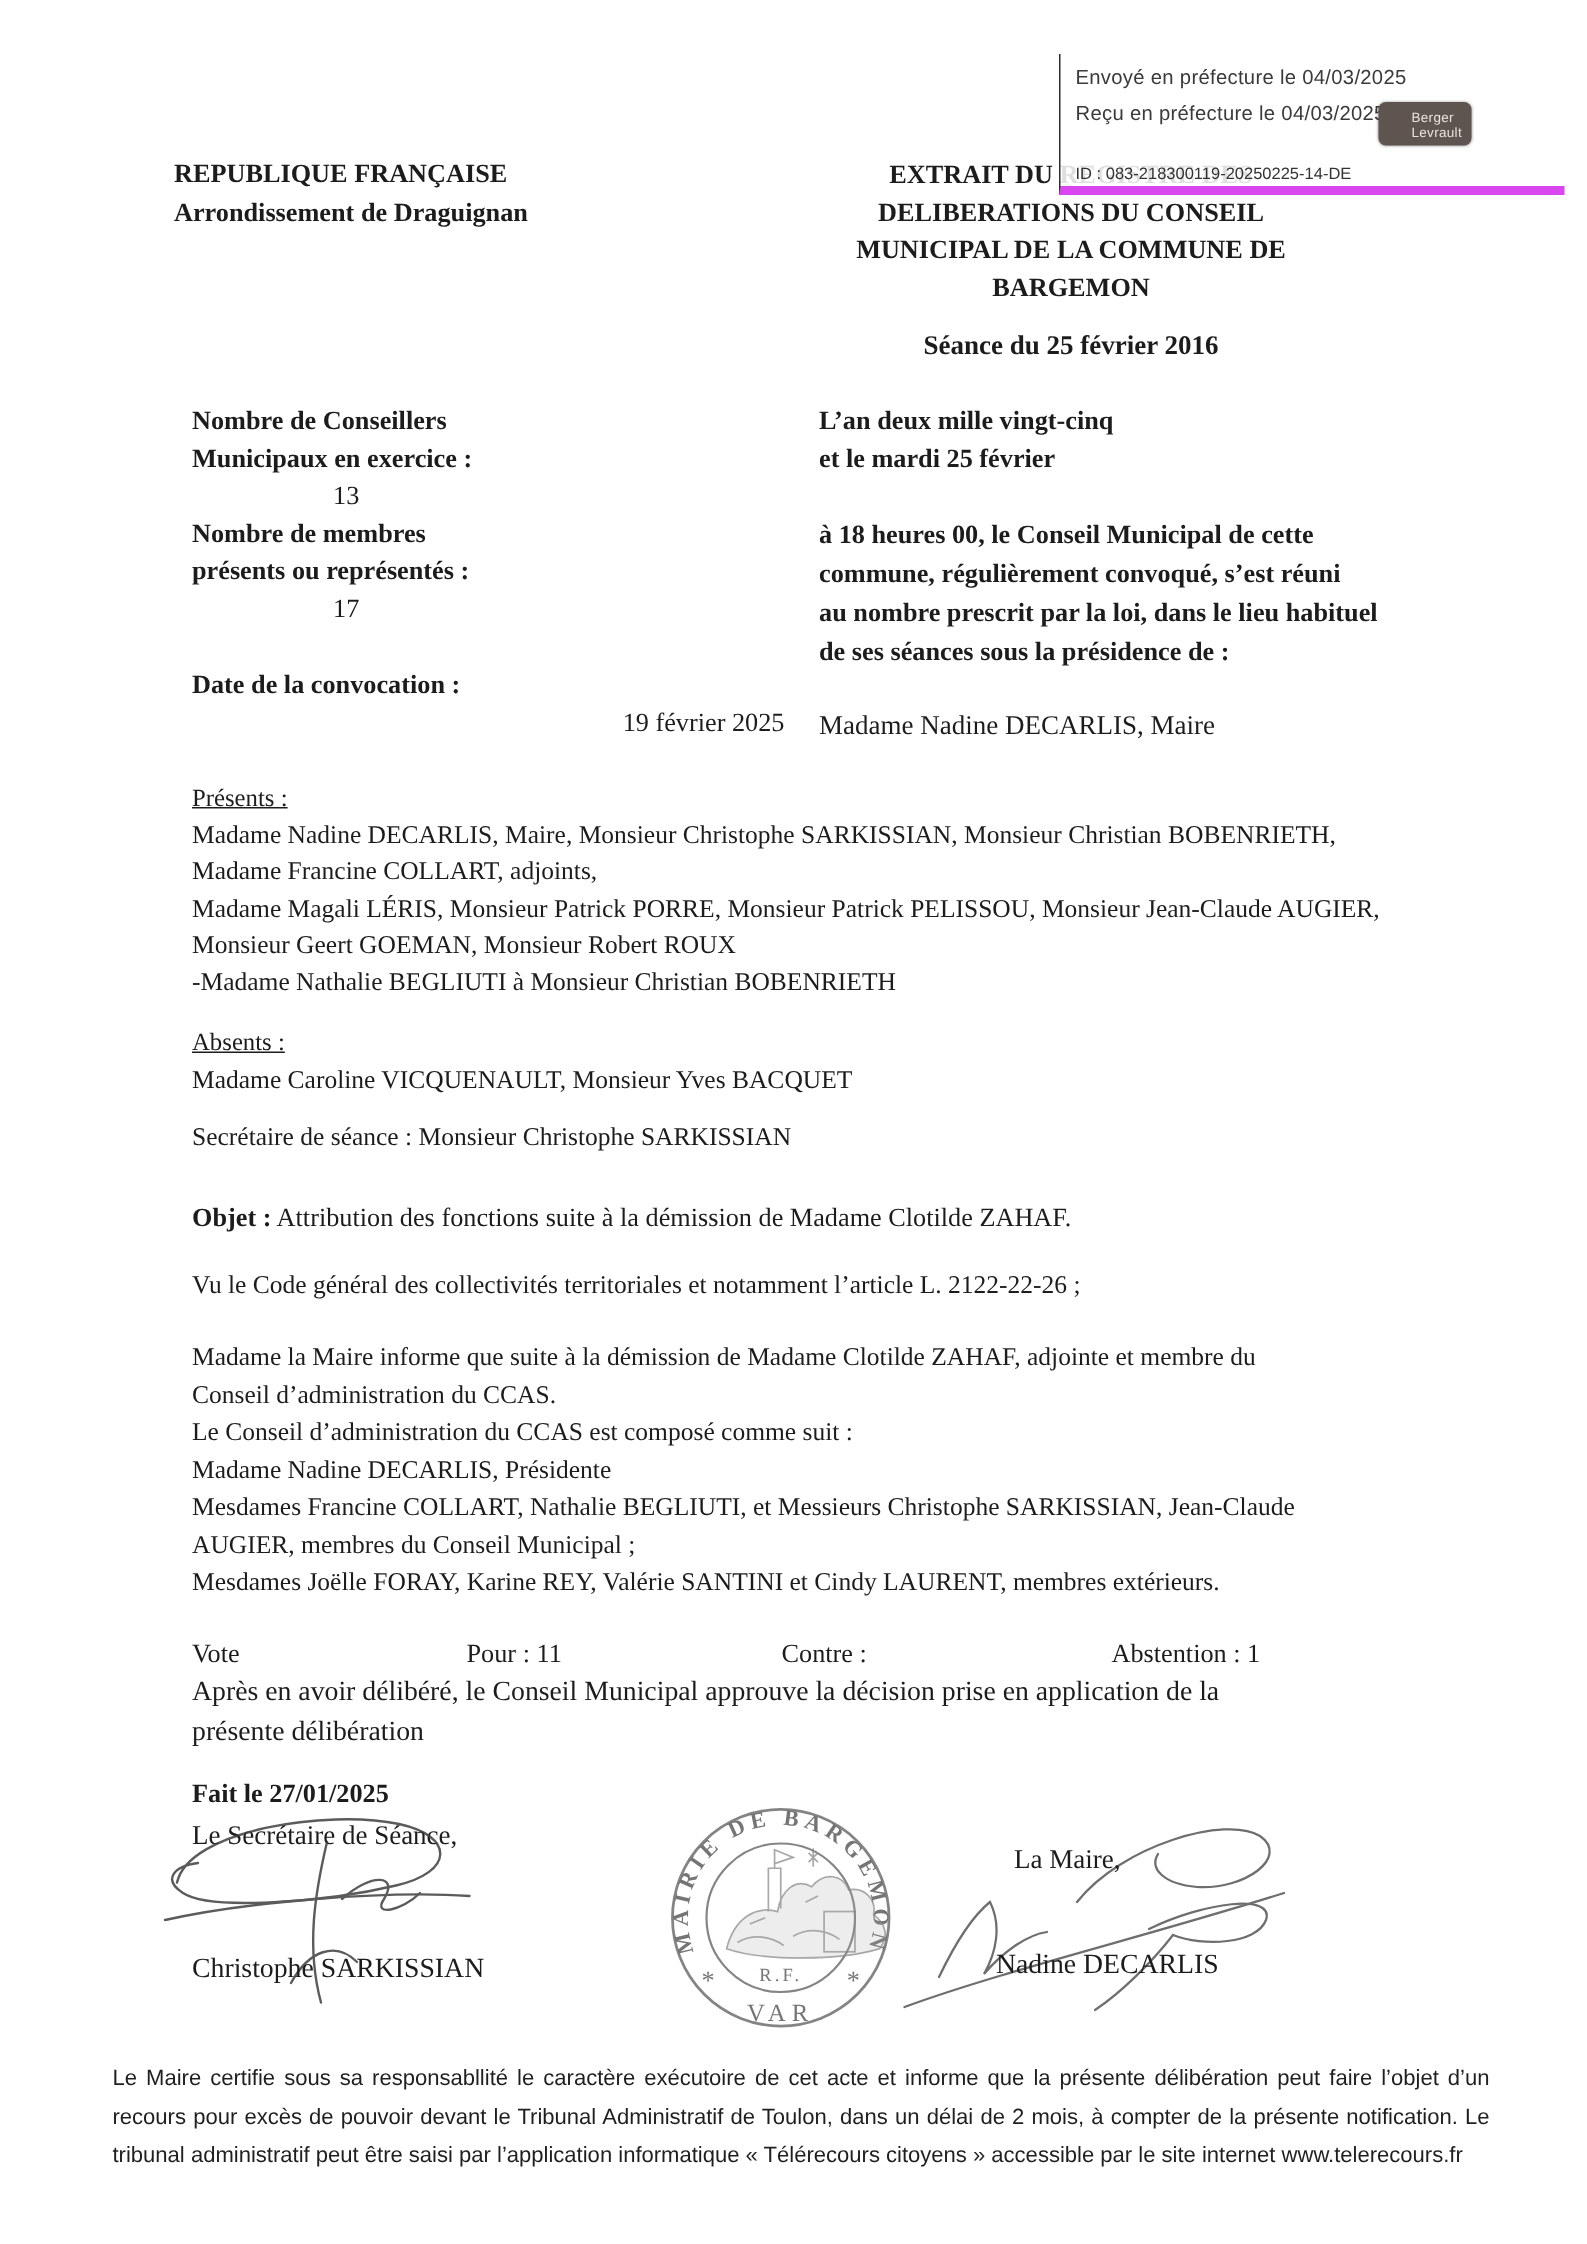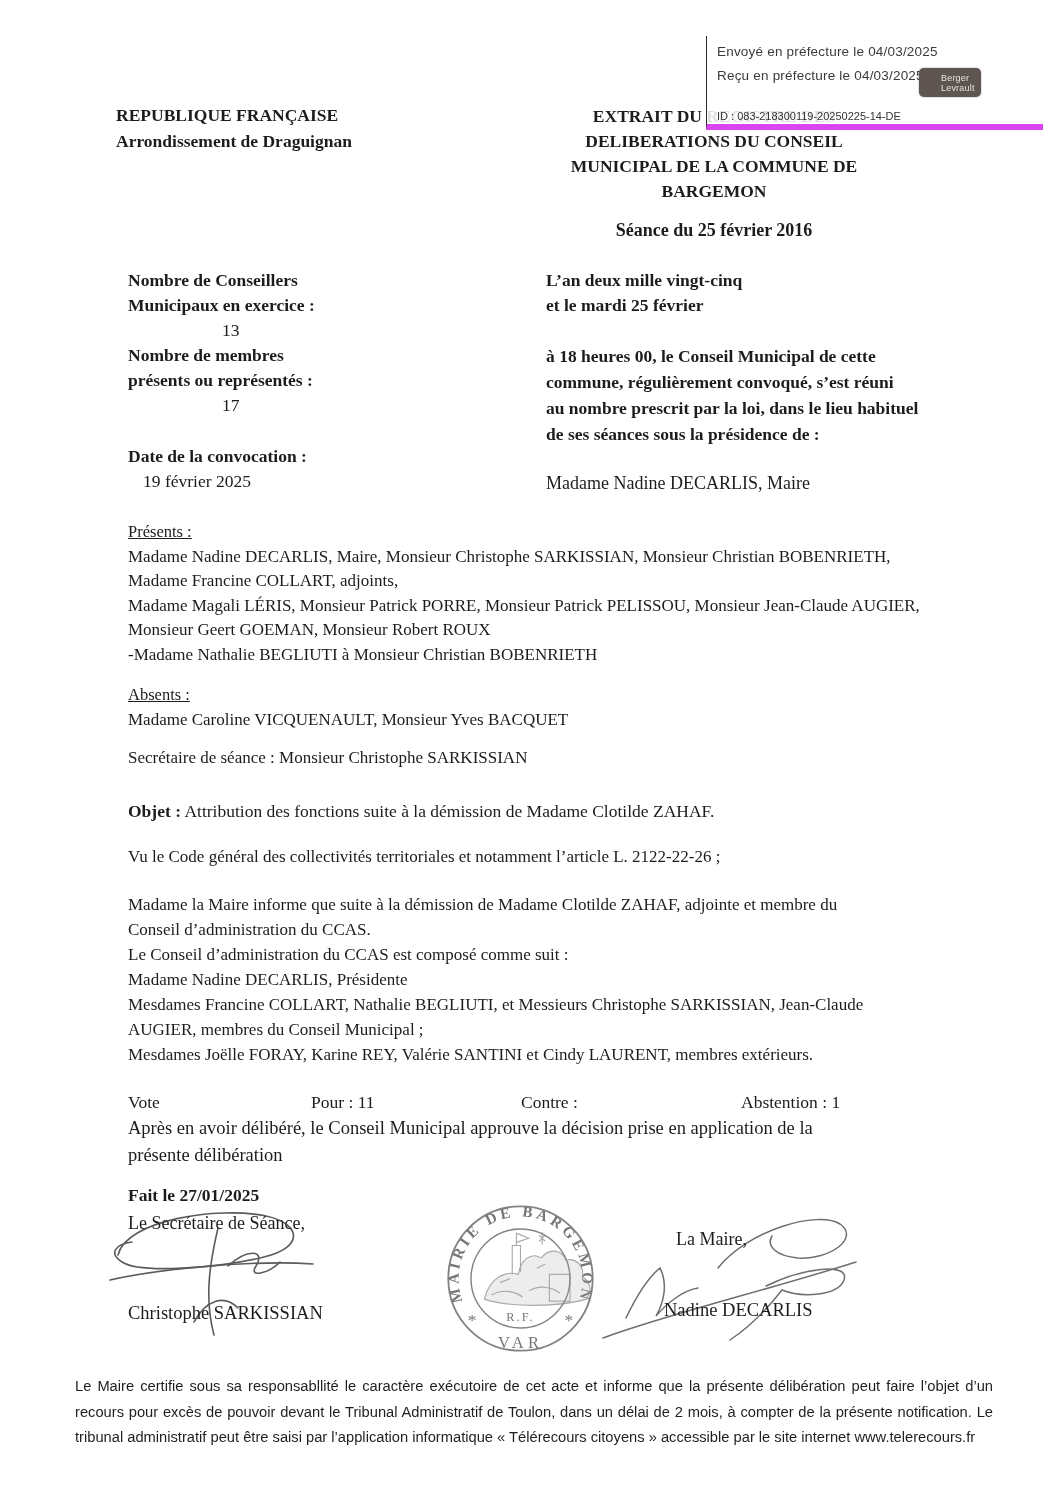--- a/index.html
+++ b/index.html
@@ -33,21 +33,21 @@
     font-weight:bold;font-size:17.5px;line-height:26px;}
   .header-right{position:absolute;left:528px;top:104px;width:372px;text-align:center;z-index:1;}
   .header-right .title{font-weight:bold;font-size:17.5px;line-height:25px;}
   .header-right .seance{font-weight:bold;font-size:18px;margin-top:16px;}
 
   
   .info-left{position:absolute;left:128px;top:268px;width:395px;font-size:17.5px;line-height:25px;}
   .info-left .lbl{font-weight:bold;}
   .info-left .num{padding-left:94px;}
   .info-left .conv{margin-top:26px;font-weight:bold;}
-  .info-left .conv-val{padding-left:15px;}
+  .info-left .conv-val{padding-left:15px;text-align:right;}
   .info-right{position:absolute;left:546px;top:268px;width:450px;font-size:17.5px;line-height:25px;}
   .info-right .datebold{font-weight:bold;}
   .info-right .sess{font-weight:bold;margin-top:25px;line-height:26px;}
   .info-right .presiding{margin-top:24px;font-size:18px;}
 
   
   .body-col{position:absolute;left:128px;top:520px;width:872px;font-size:17px;line-height:24.5px;}
   .sec-label{font-size:16.5px;} .mt16{margin-top:16px;} .mt14{margin-top:14px;}
   .objet{margin:28px 0 0 0;font-size:17.5px;}
   .vu{margin:22px 0 0 0;}

